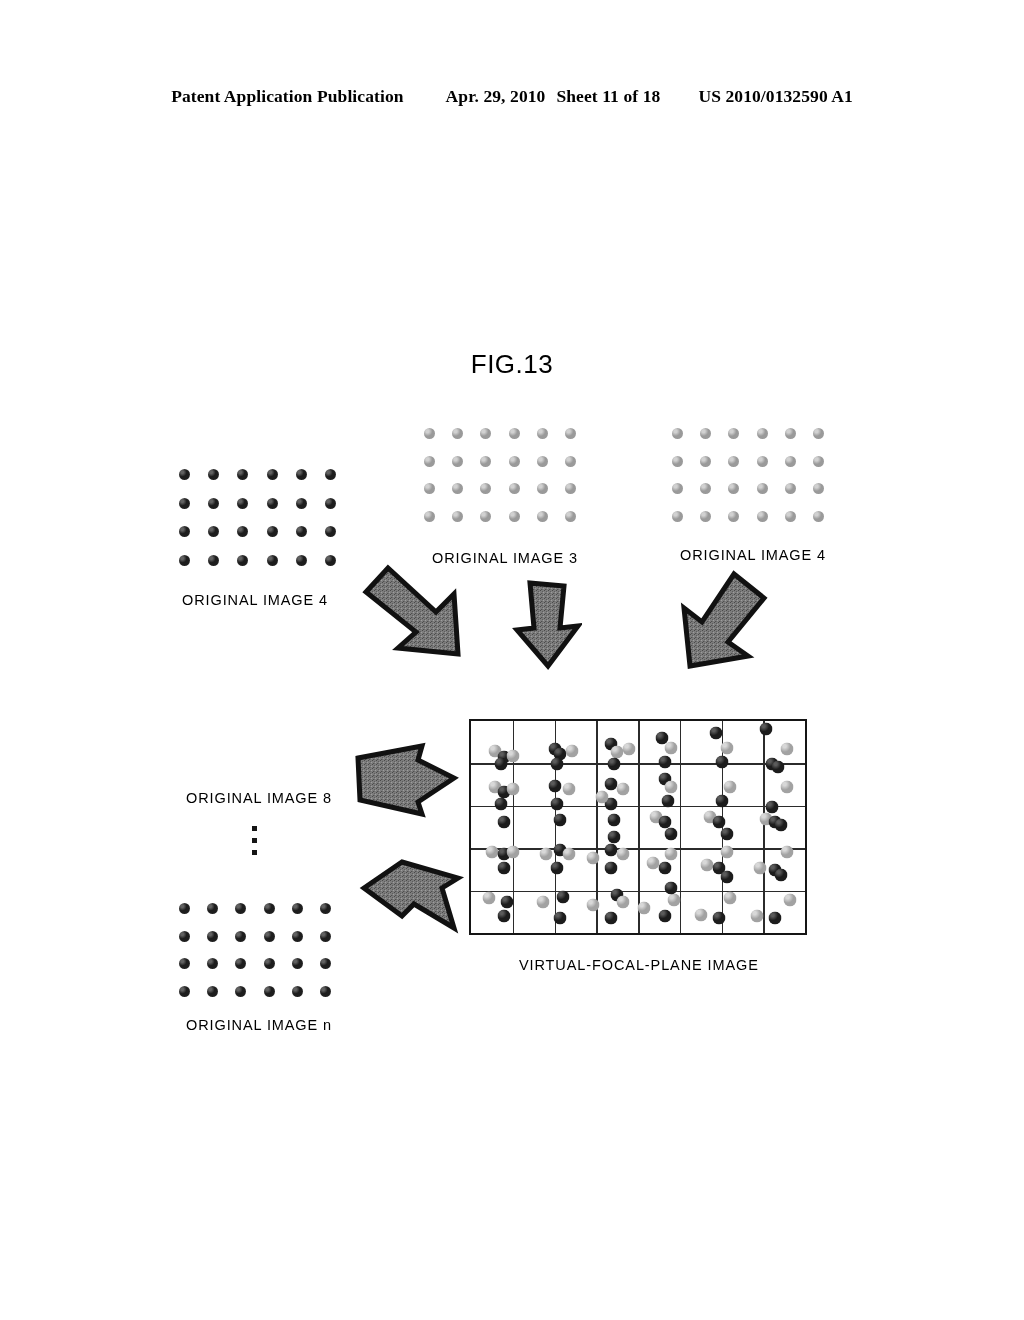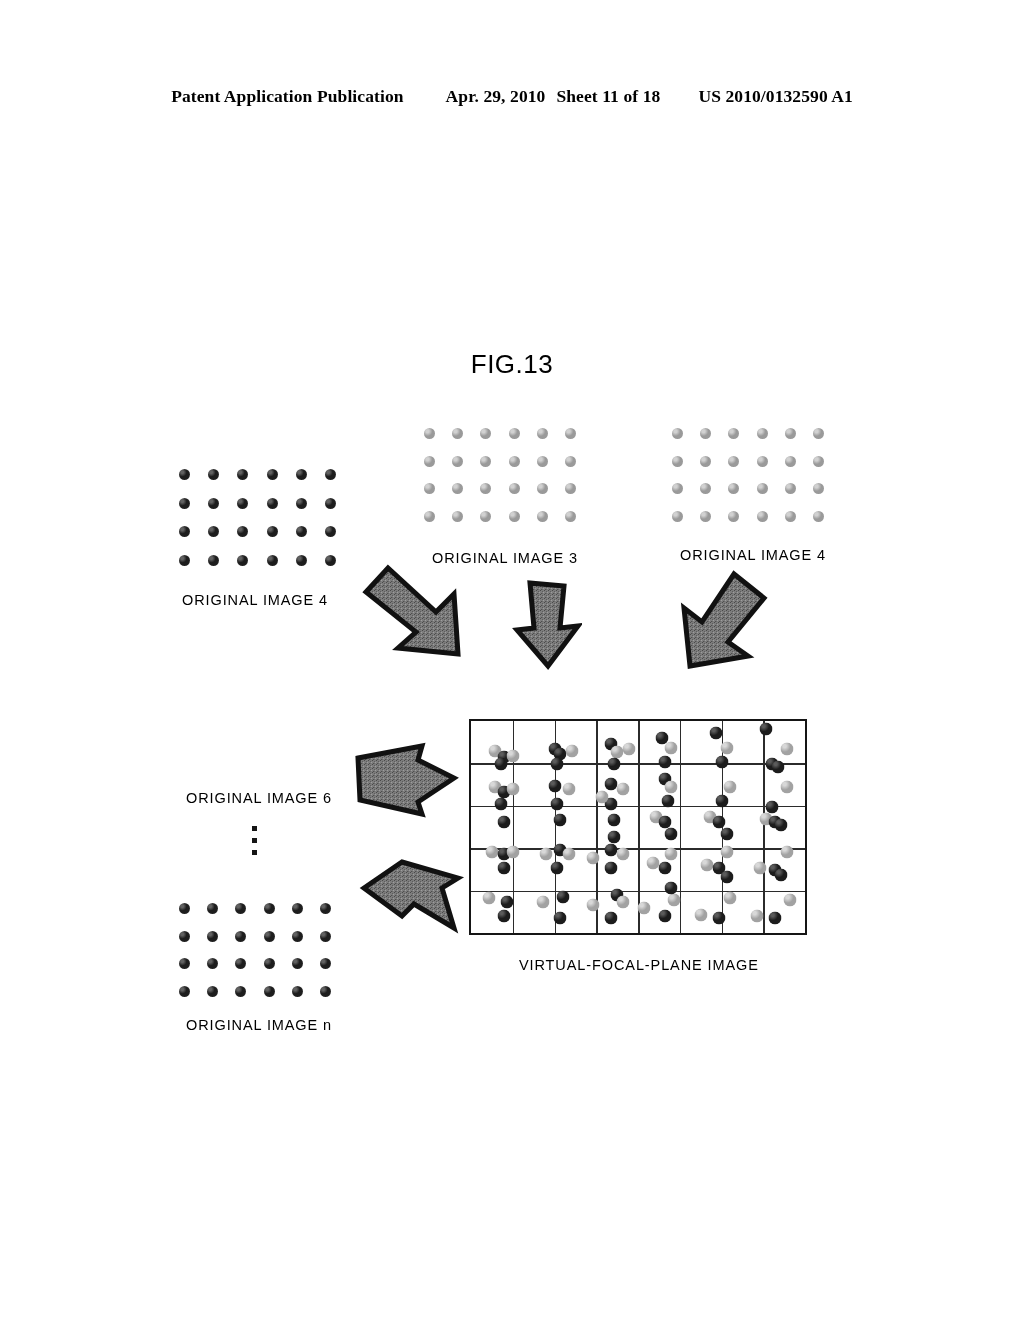--- a/index.html
+++ b/index.html
@@ -305,21 +305,21 @@
     <span class="dot dark"></span>
     <span class="dot dark"></span>
     <span class="dot dark"></span>
     <span class="dot dark"></span>
     <span class="dot dark"></span>
   </div>
 
 <div class="caption" id="cap-img3">ORIGINAL IMAGE 4</div>
 <div class="caption" id="cap-img2">ORIGINAL IMAGE 3</div>
 <div class="caption" id="cap-img1">ORIGINAL IMAGE 4</div>
-<div class="caption" id="cap-img4">ORIGINAL IMAGE 6</div>
+<div class="caption" id="cap-img4">ORIGINAL IMAGE 8</div>
 <div class="caption" id="cap-imgn">ORIGINAL IMAGE n</div>
 <div class="caption" id="cap-vfp">VIRTUAL-FOCAL-PLANE IMAGE</div>
 
 <div class="arrow" id="arrow-3">
   <svg viewBox="0 0 112 100" preserveAspectRatio="none">
     <path class="abody" d="M8,30 L30,6 L78,50 L96,32 L100,92 L40,86 L58,70 Z"></path>
   </svg>
 </div>
 
 <div class="arrow" id="arrow-2">

